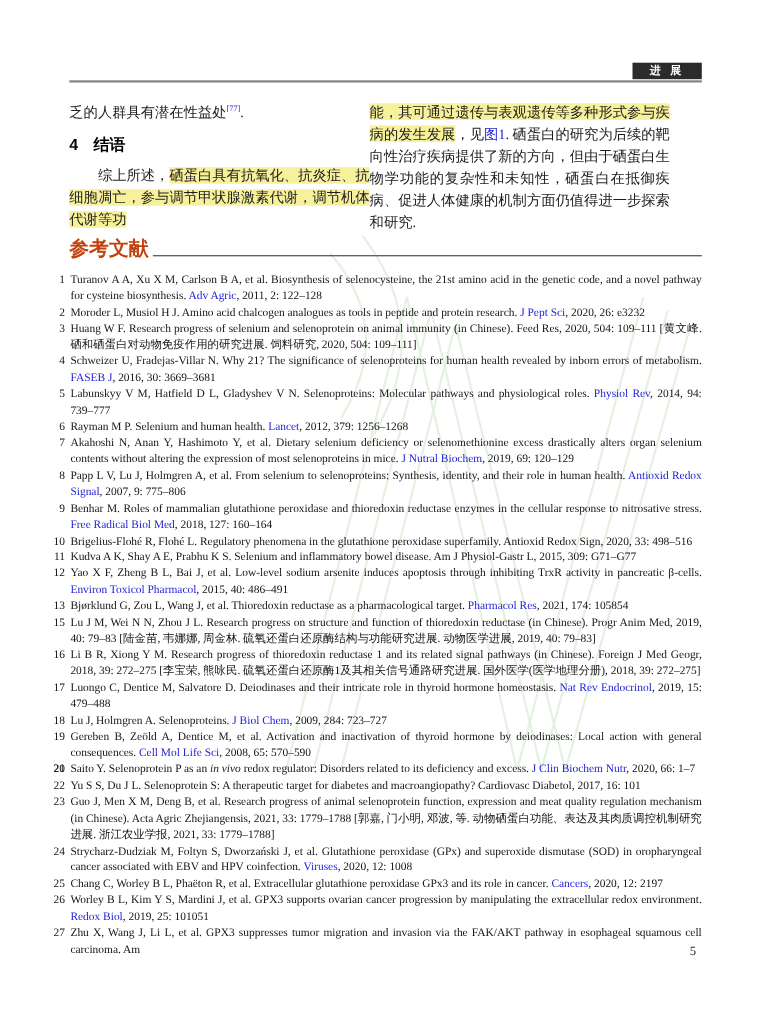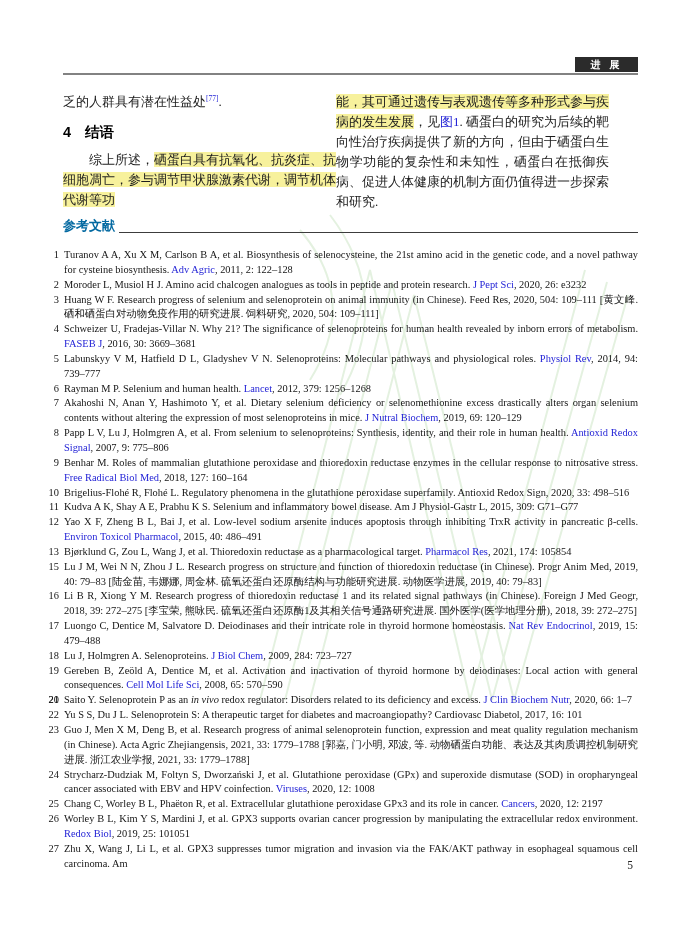--- a/index.html
+++ b/index.html
@@ -51,21 +51,21 @@
   .sec-heading .hnum{margin-right:14px;}
   mark{background:var(--hl);color:inherit;padding:0;}
   sup.cite{font-size:7.5px;color:var(--link);vertical-align:super;line-height:0;}
   .figlink{color:var(--link);text-decoration:none;cursor:pointer;}
 
   
   .refs-heading{
     position:absolute;left:63px;top:217px;width:575px;
     display:flex;align-items:flex-end;
     font-family:"Liberation Sans","DejaVu Sans",sans-serif;
-    font-size:13px;font-weight:bold;color:#0369a1;line-height:18px;
+    font-size:18px;font-weight:bold;color:#c2410c;line-height:18px;
   }
   .refs-heading .head-rule{
     flex:1;border-bottom:1.6px solid #3c3c3c;margin:0 0 2px 4px;height:0;
   }
   .ref-list{
     position:absolute;left:44px;top:248px;width:594px;
     font-size:10.4px;line-height:14.85px;color:#151515;
   }
   .ref-item{position:relative;padding-left:20px;text-align:justify;}
   .ref-num{position:absolute;left:0;top:0;width:15px;text-align:right;}

